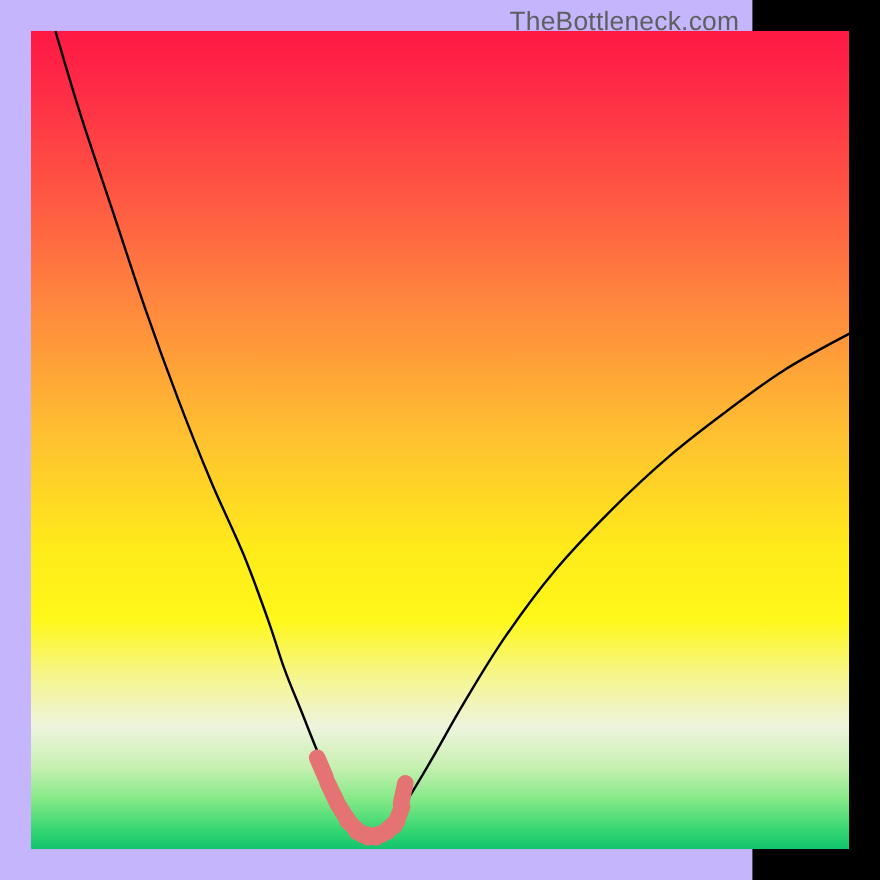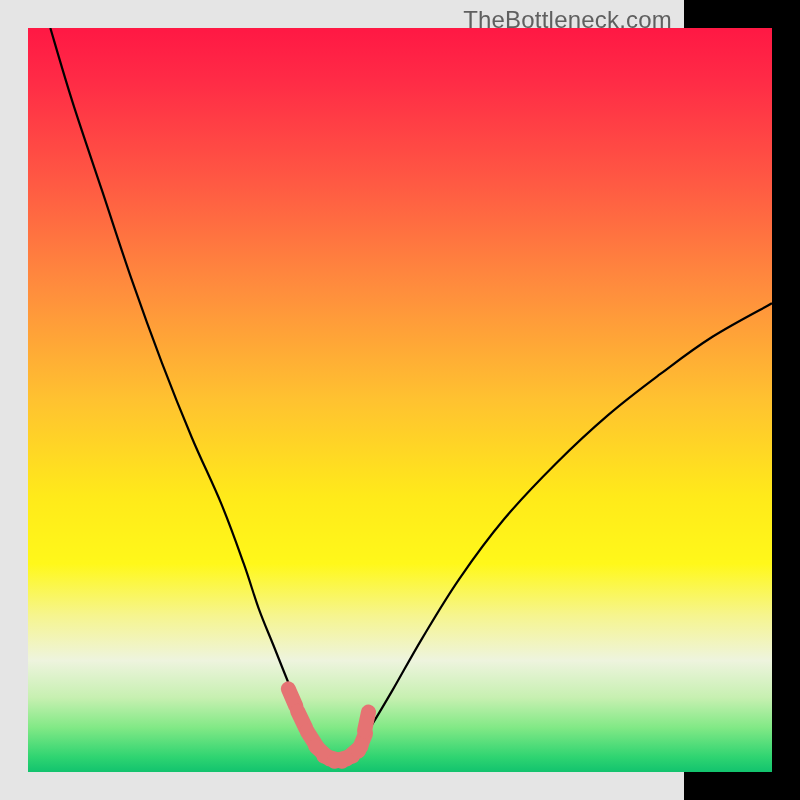--- a/index.html
+++ b/index.html
@@ -10,21 +10,21 @@
     overflow: hidden;
     background: #000;
     font-family: Arial, Helvetica, sans-serif;
   }
   .frame {
     position: absolute;
     top: 0;
     left: 0;
     width: 684px;
     height: 800px;
-    background: #e5e5e5;
+    background: #c4b5fd;
   }
   .plot-area {
     position: absolute;
     left: 28px;
     top: 28px;
     width: 744px;
     height: 744px;
     overflow: hidden;
   }
   .gradient {

